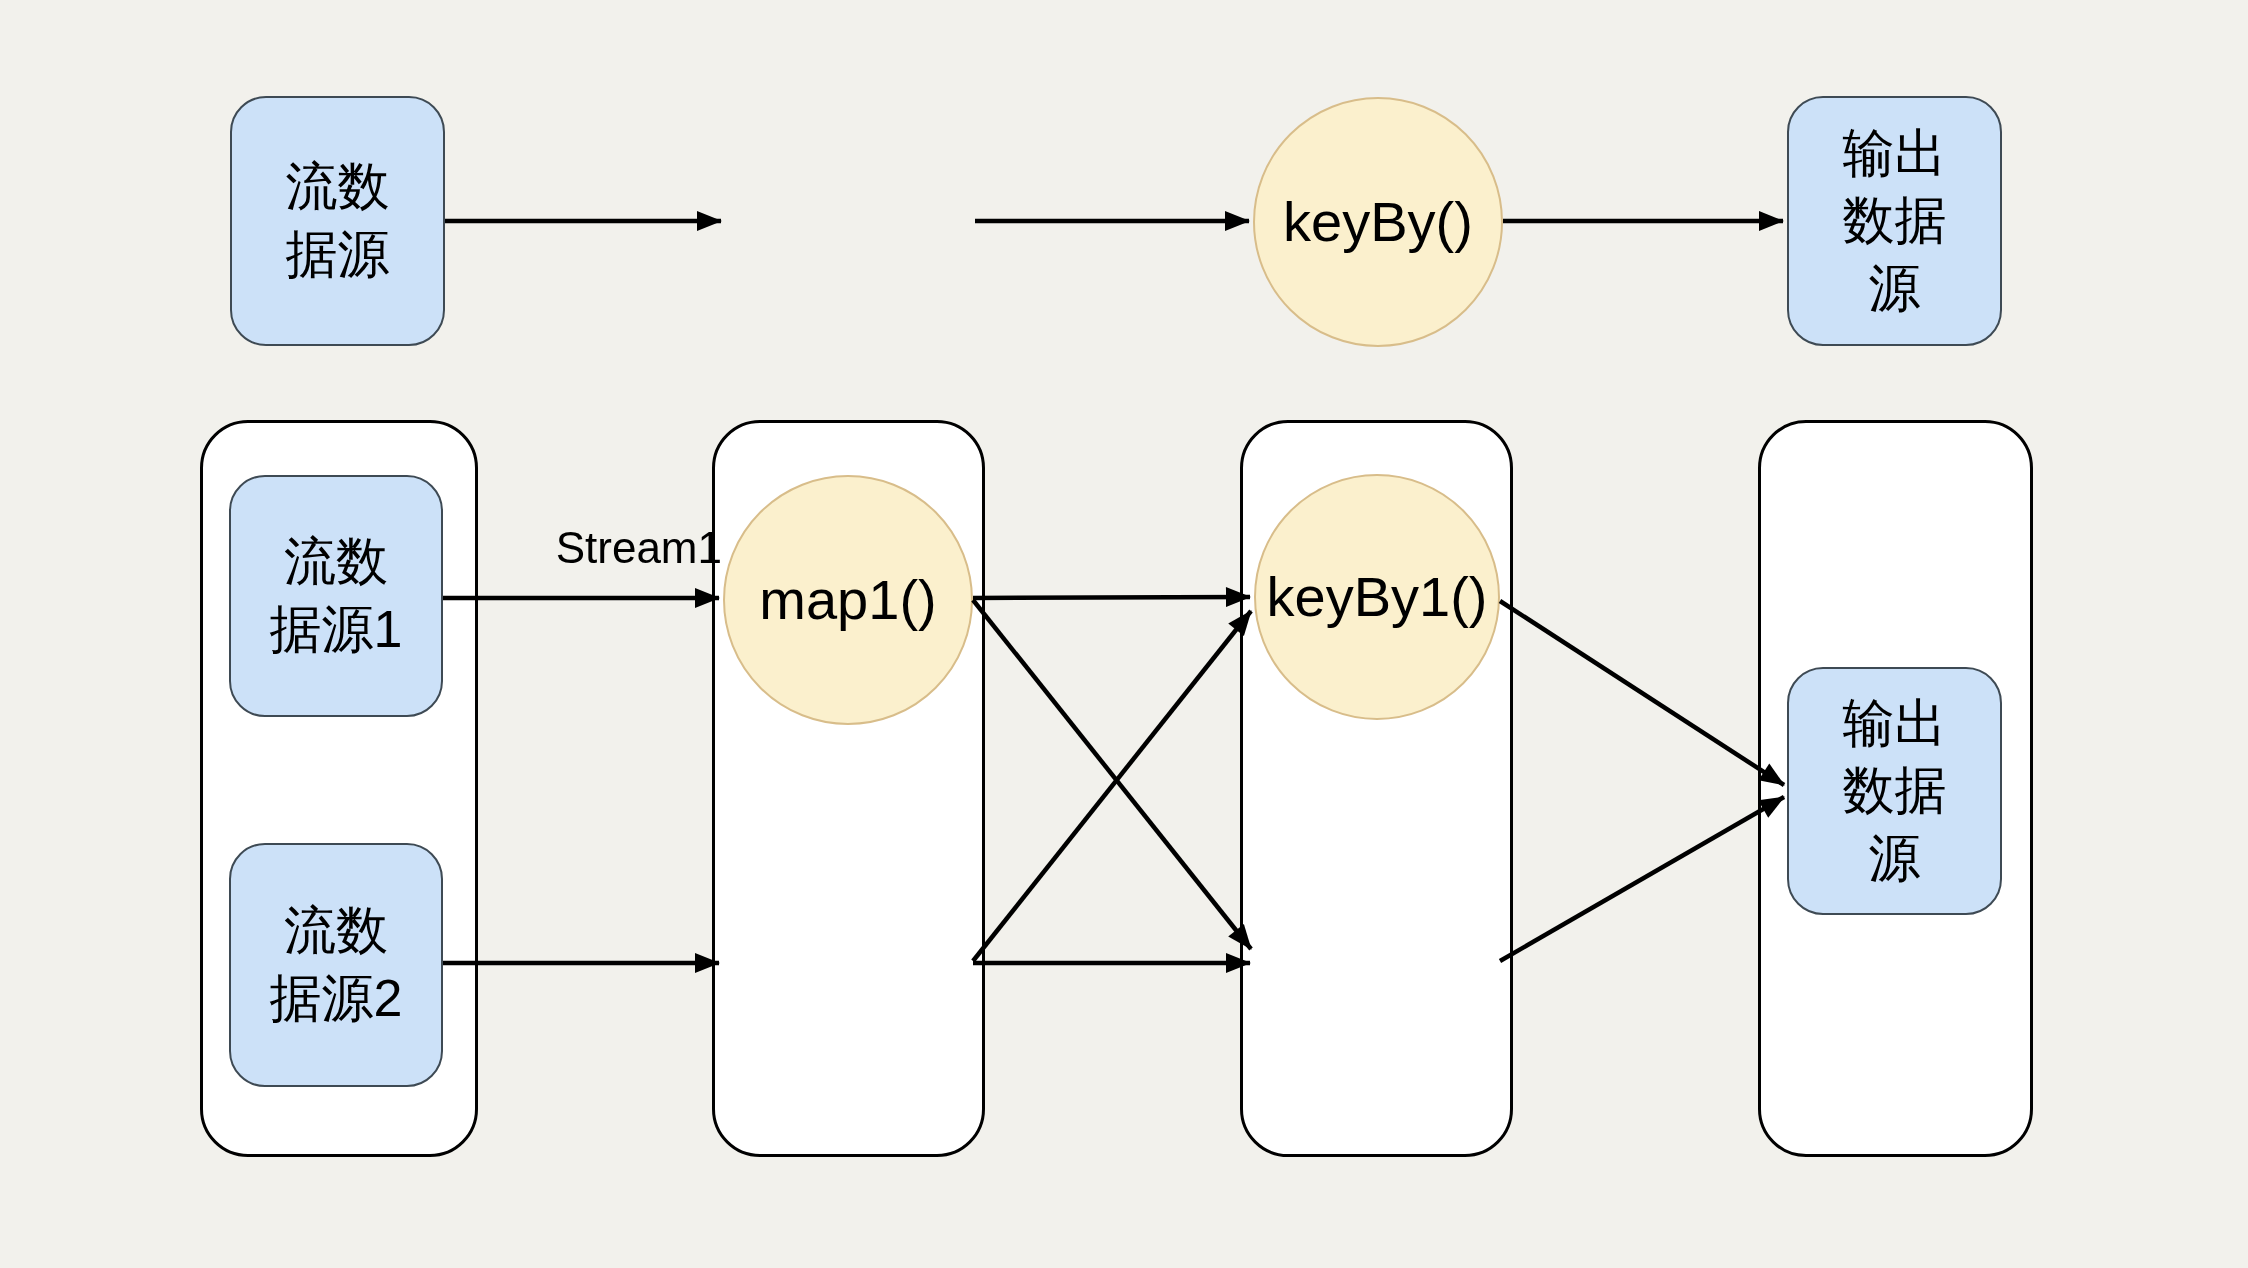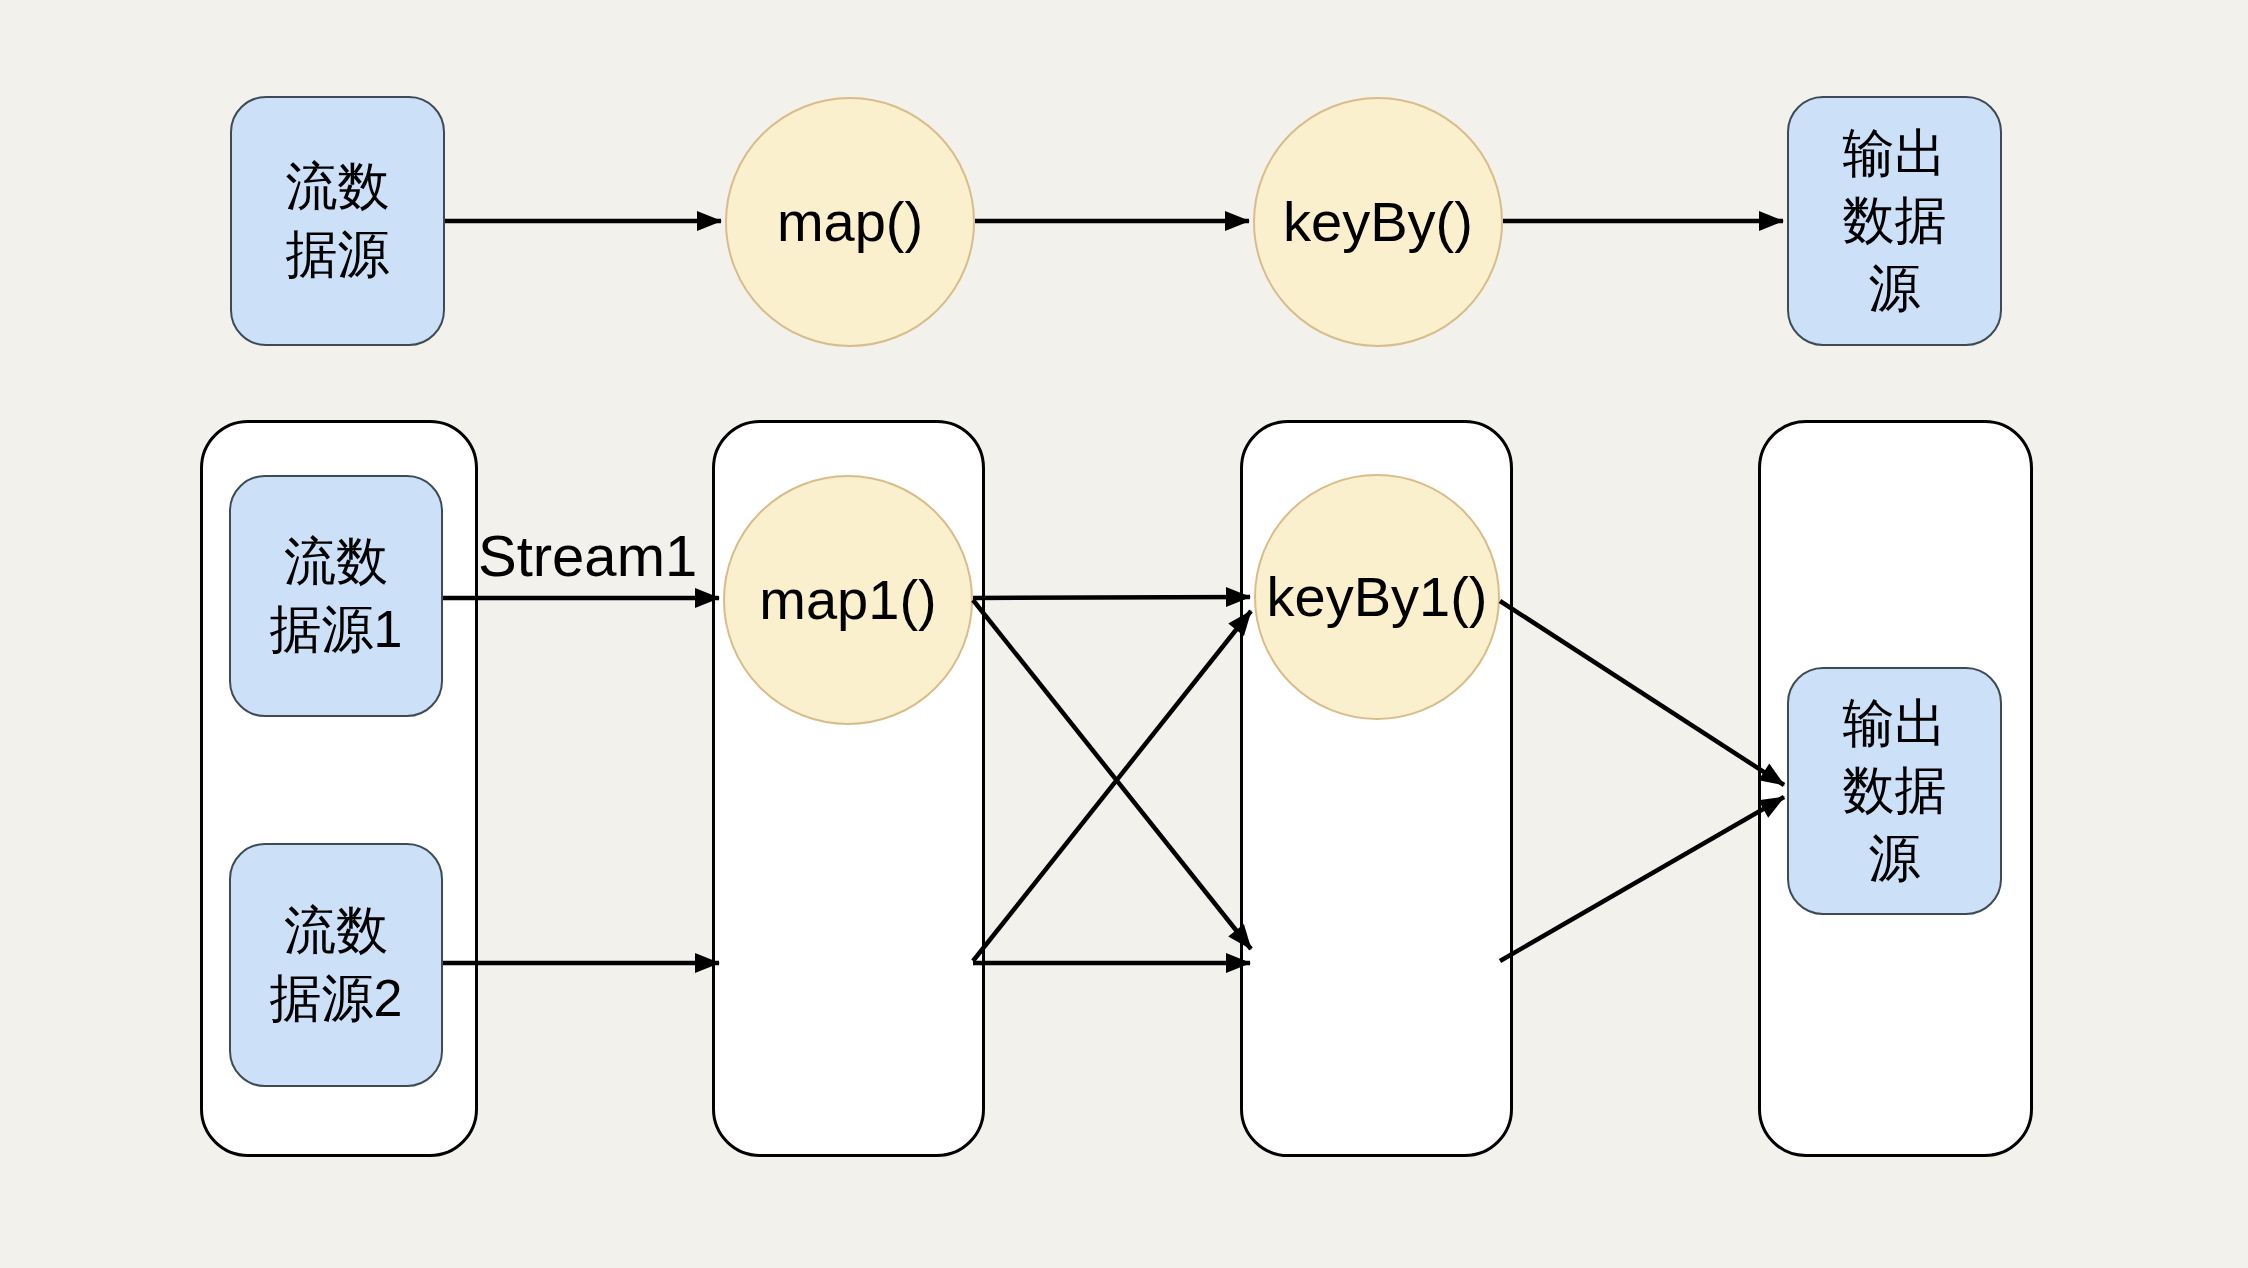--- a/index.html
+++ b/index.html
@@ -40,41 +40,38 @@
   .lbl{
     white-space:pre-line;
     text-align:center;
     line-height:1.3;
   }
   .cjk{font-size:52px;}
   .fn{font-size:56px;}
   .stream-label{
     position:absolute;z-index:2;
     width:244px;
-    text-align:left;
-    font-size:58px;
+    text-align:right;
+    font-size:44px;
     line-height:1.1;
   }
 </style>
 </head>
 <body>
 
 <div class="canvas">
 
   <div class="container" style="left:200px;top:420px;width:278px;height:737px;"></div>
   <div class="container" style="left:712px;top:420px;width:273px;height:737px;"></div>
   <div class="container" style="left:1240px;top:420px;width:273px;height:737px;"></div>
   <div class="container" style="left:1758px;top:420px;width:275px;height:737px;"></div>
 
   <div class="node bluebox" style="left:230px;top:96px;width:215px;height:250px;">
     <div class="lbl cjk">流数
 据源</div>
-  </div>
-  <div class="node circle" style="left:725px;top:97px;width:250px;height:250px;">
-    <div class="lbl fn">map()</div>
   </div>
   <div class="node circle" style="left:1253px;top:97px;width:250px;height:250px;">
     <div class="lbl fn">keyBy()</div>
   </div>
   <div class="node bluebox" style="left:1787px;top:96px;width:215px;height:250px;">
     <div class="lbl cjk">输出
 数据
 源</div>
   </div>
 

